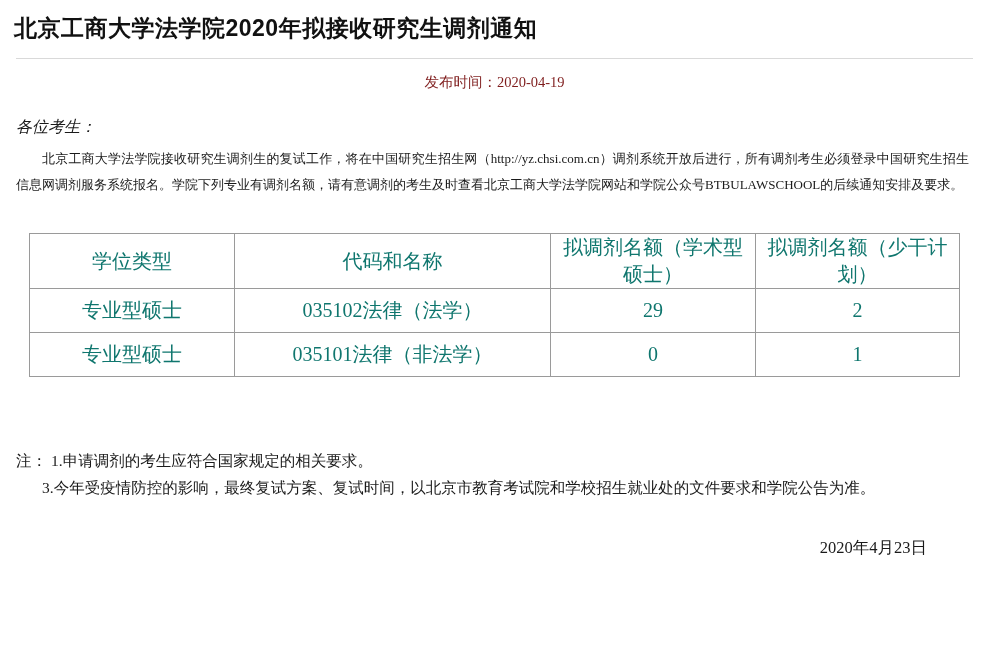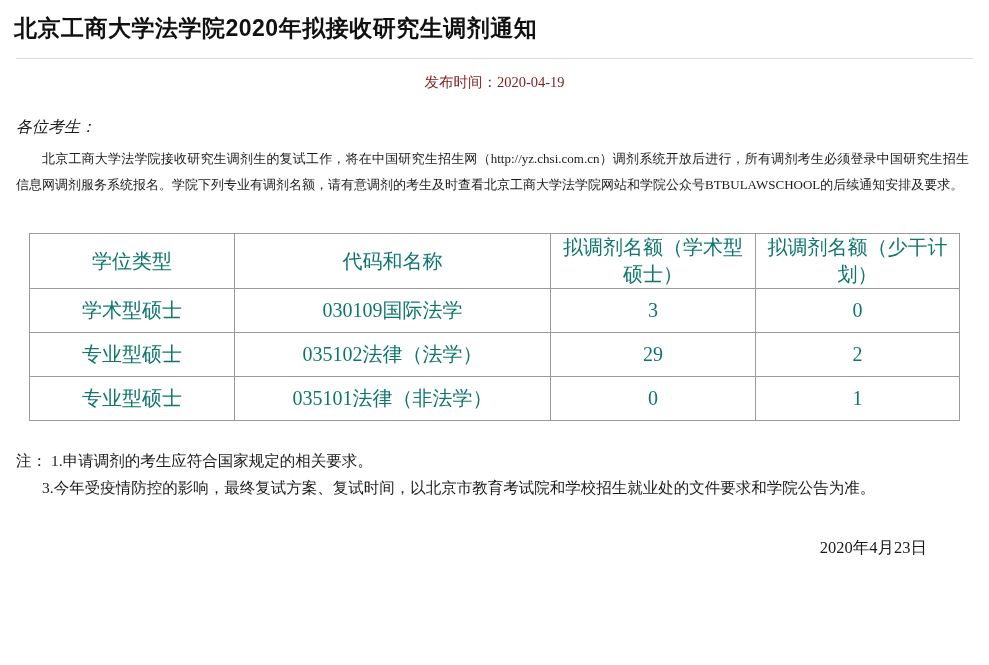--- a/index.html
+++ b/index.html
@@ -81,20 +81,21 @@
     line-height: 1.75;
     padding: 26px 2px 0 2px;
   }
   .note-line {
     padding-left: 26px;
     text-indent: 0;
     white-space: nowrap;
   }
   .note-first {
     padding-left: 0;
+    margin-top: 44px;
   }
   .note-first .note-lead {
     display: inline-block;
     padding-right: 4px;
   }
   .signature {
     text-align: right;
     font-size: 16.5px;
     padding-top: 42px;
     padding-right: 48px;
@@ -130,26 +131,20 @@
     <thead>
       <tr>
         <th>学位类型</th>
         <th>代码和名称</th>
         <th>拟调剂名额（学术型硕士）</th>
         <th>拟调剂名额（少干计划）</th>
       </tr>
     </thead>
     <tbody>
       <tr>
-        <td>学术型硕士</td>
-        <td>030109国际法学</td>
-        <td>3</td>
-        <td>0</td>
-      </tr>
-      <tr>
         <td>专业型硕士</td>
         <td>035102法律（法学）</td>
         <td>29</td>
         <td>2</td>
       </tr>
       <tr>
         <td>专业型硕士</td>
         <td>035101法律（非法学）</td>
         <td>0</td>
         <td>1</td>

